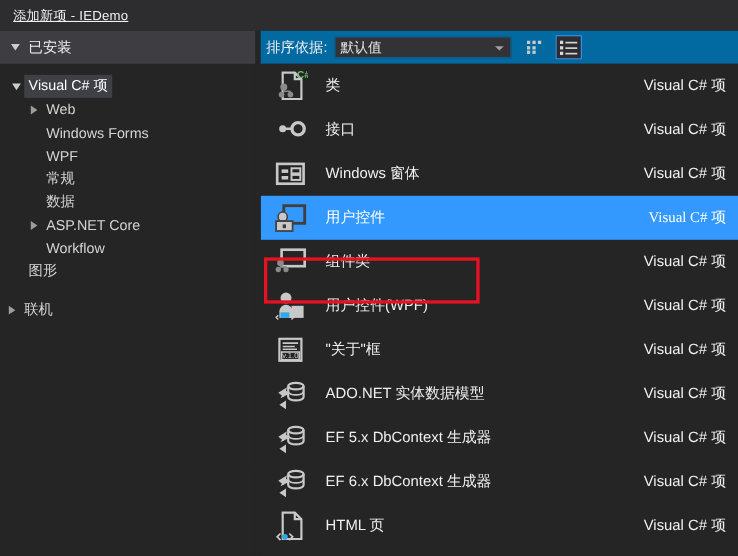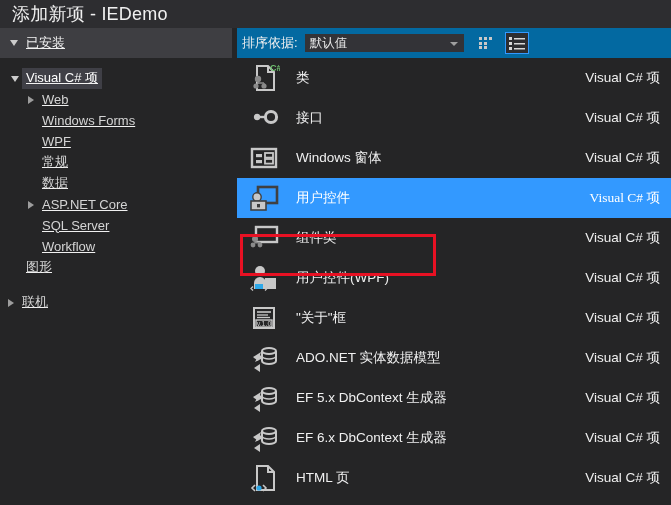--- a/index.html
+++ b/index.html
@@ -26,32 +26,32 @@
   .titlebar {
     position: absolute;
     left: 0; top: 0;
     width: 671px; height: 28px;
     background: #2d2d30;
     display: flex;
     align-items: center;
   }
   .titlebar-text {
     margin-left: 12px;
-    font-size: 18px;
+    font-size: 12px;
     color: #f0f0f0;
     letter-spacing: .2px;
+    text-decoration: underline;
   }
 
   
   .left-pane {
     position: absolute;
     left: 0; top: 28px;
     width: 232px; height: 396px;
     background: #252526;
-    text-decoration: underline;
   }
   .left-header {
     height: 30px;
     background: #3e3e42;
     display: flex;
     align-items: center;
     padding-left: 10px;
     box-sizing: border-box;
   }
   .left-header-label {
@@ -268,24 +268,20 @@
         </div>
         <div class="tree-row lvl2">
           <span class="tw"></span>
           <span class="tree-label">数据</span>
         </div>
         <div class="tree-row lvl2">
           <span class="tw">
             <span class="tri-right"></span>
           </span>
           <span class="tree-label">ASP.NET Core</span>
-        </div>
-        <div class="tree-row lvl2">
-          <span class="tw"></span>
-          <span class="tree-label">SQL Server</span>
         </div>
         <div class="tree-row lvl2">
           <span class="tw"></span>
           <span class="tree-label">Workflow</span>
         </div>
         <div class="tree-row lvl1">
           <span class="tw"></span>
           <span class="tree-label">图形</span>
         </div>
         <div class="tree-row lvl-top" style="margin-top: 14px;">

